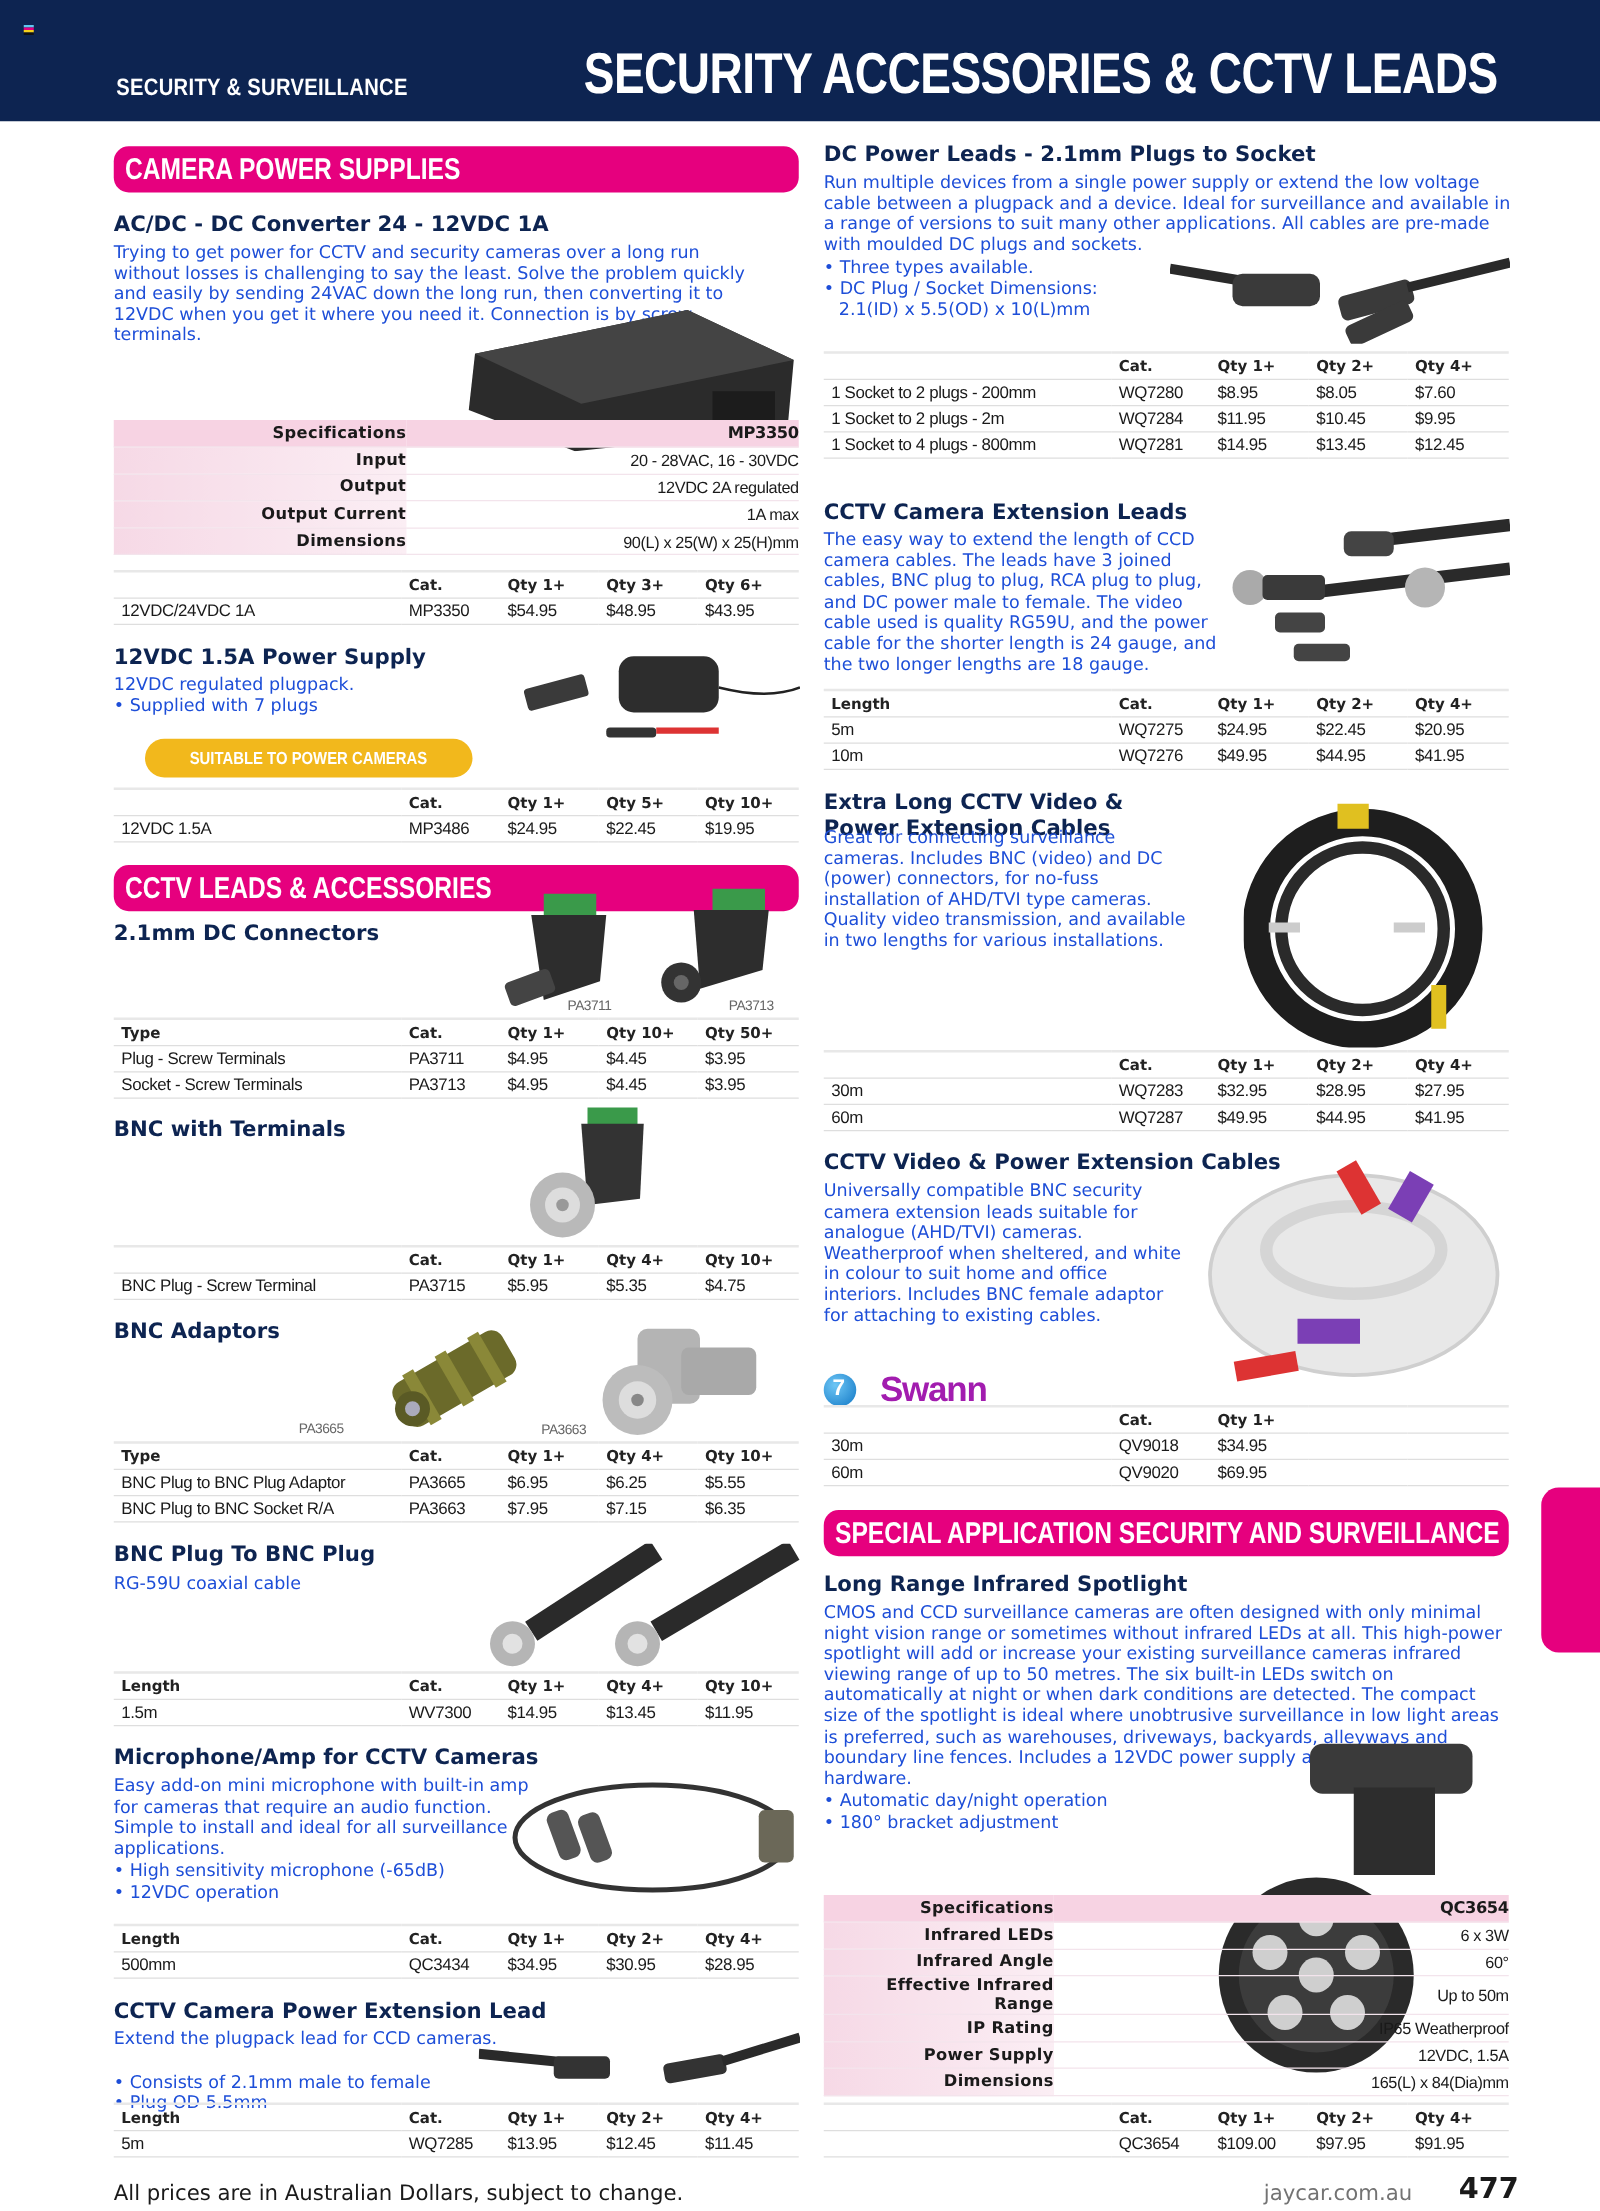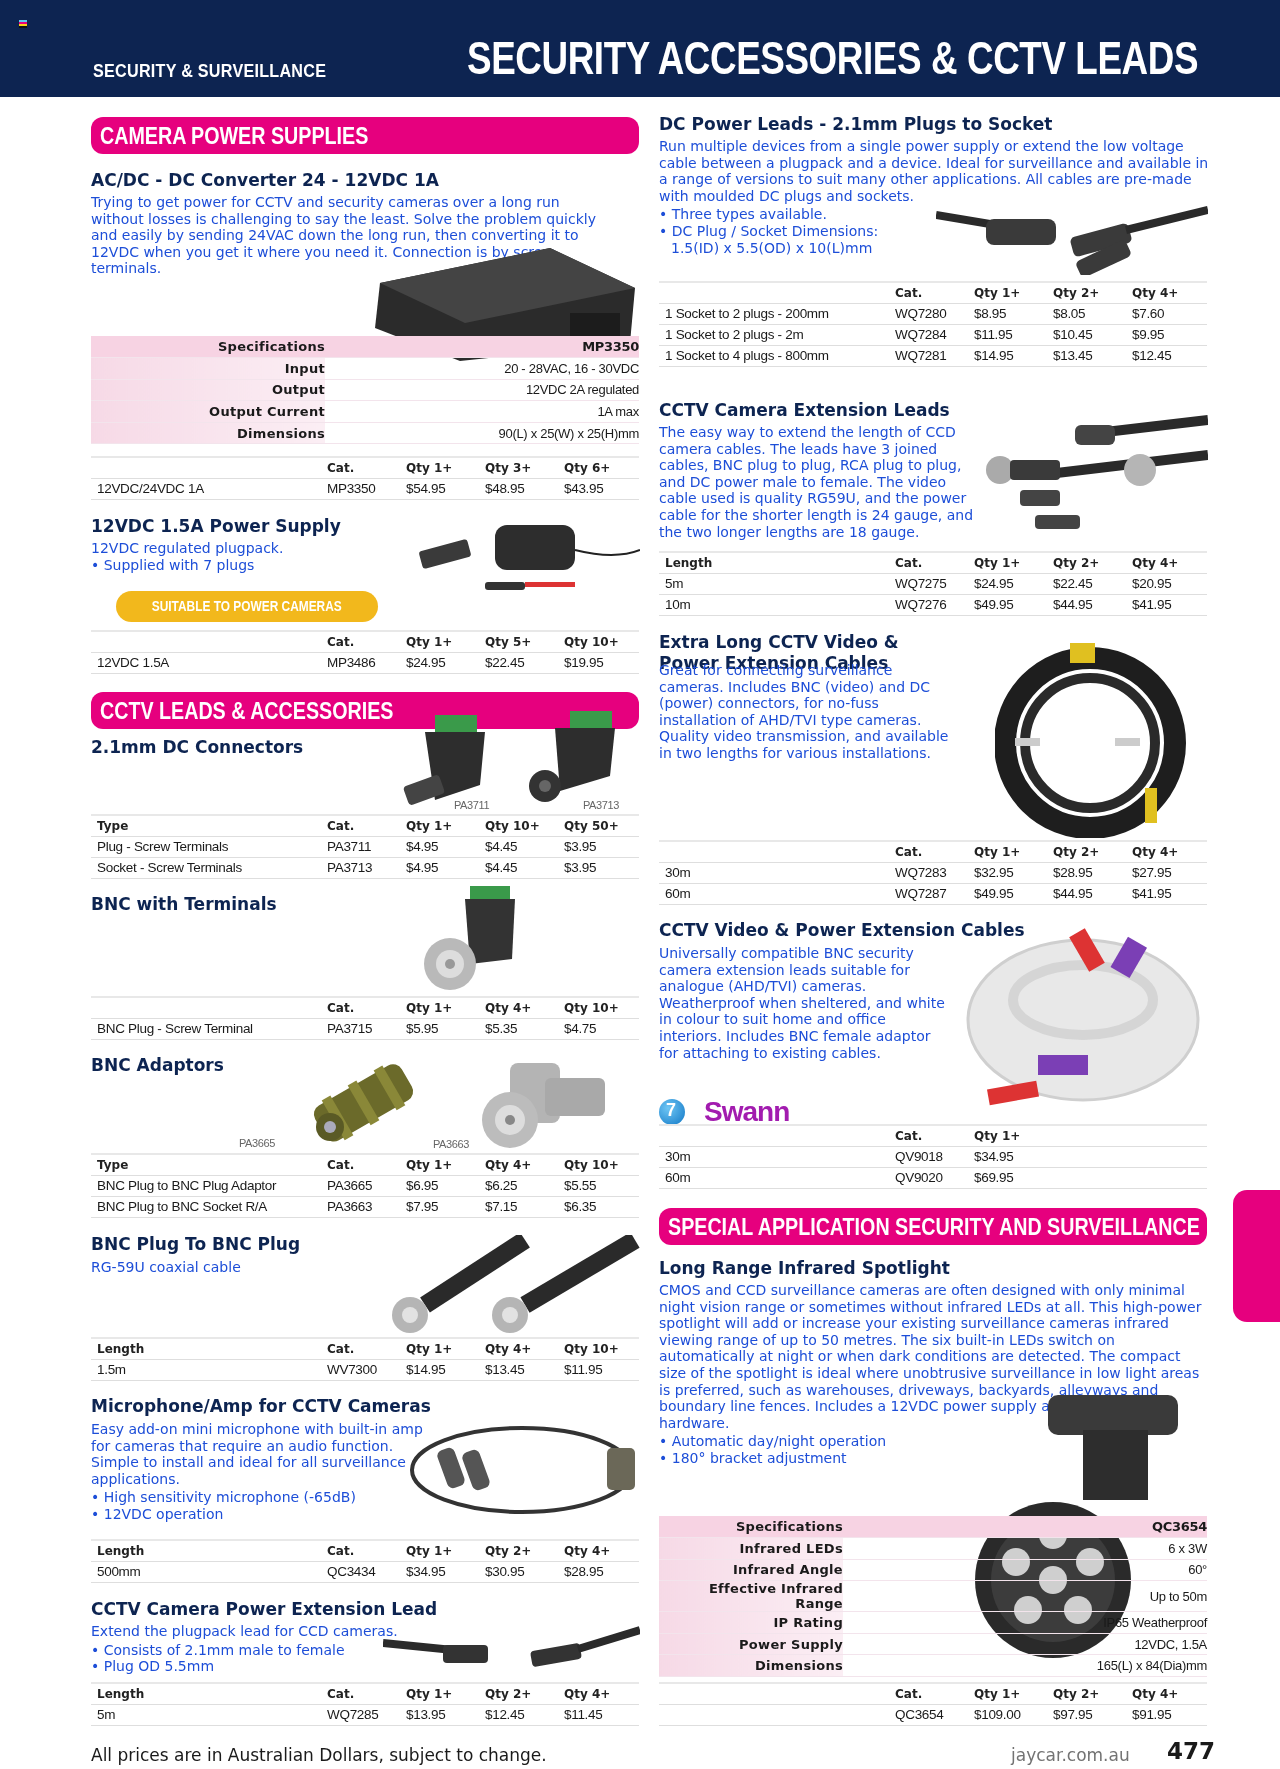--- a/index.html
+++ b/index.html
@@ -333,21 +333,21 @@
         <td>$34.95</td>
         <td>$30.95</td>
         <td>$28.95</td>
       </tr>
 </tbody>
   </table>
 
 <div class="prod-title" style="left:91px;top:1599px">CCTV Camera Power Extension Lead</div>
 <div class="desc" style="left:91px;top:1623px;width:320px">
   <span class="bul">Extend the plugpack lead for CCD cameras.</span>
-  <span class="bul" style="margin-top:2px">• <span>Consists of 2.1mm male to female</span></span>
+  <span class="bul" style="margin-top:18px">• <span>Consists of 2.1mm male to female</span></span>
   <span class="bul">• <span>Plug OD 5.5mm</span></span>
 </div>
 <div class="img" style="left:383px;top:1625px;width:257px;height:50px">
   <svg width="257" height="50" viewBox="0 0 257 50">
       <path d="M0 18 L100 28" stroke="#2a2a2a" stroke-width="8"></path>
       <rect x="60" y="20" width="45" height="18" rx="4" fill="#333"></rect>
       <rect x="148" y="22" width="50" height="16" rx="4" fill="#333" transform="rotate(-10 173 30)"></rect>
       <path d="M195 24 L257 5" stroke="#2a2a2a" stroke-width="8"></path>
     </svg>
 </div>
@@ -369,21 +369,21 @@
         <td>$11.45</td>
       </tr>
 </tbody>
   </table>
 
 <div class="prod-title" style="left:659px;top:114px">DC Power Leads - 2.1mm Plugs to Socket</div>
 <div class="desc" style="left:659px;top:138px;width:550px">
   <span class="bul">Run multiple devices from a single power supply or extend the low voltage cable between a plugpack and a device. Ideal for surveillance and available in a range of versions to suit many other applications. All cables are pre-made with moulded DC plugs and sockets.</span>
   <span class="bul" style="margin-top:2px">• <span>Three types available.</span></span>
   <span class="bul">• <span>DC Plug / Socket Dimensions:</span></span>
-  <span class="bul" style="padding-left:12px">1.5(ID) x 5.5(OD) x 10(L)mm</span>
+  <span class="bul" style="padding-left:12px">2.1(ID) x 5.5(OD) x 10(L)mm</span>
 </div>
 <div class="img" style="left:936px;top:205px;width:272px;height:70px">
   <svg width="272" height="70" viewBox="0 0 272 70">
       <path d="M0 10 L60 20" stroke="#2a2a2a" stroke-width="8"></path>
       <rect x="50" y="14" width="70" height="26" rx="8" fill="#3a3a3a"></rect>
       <rect x="135" y="25" width="60" height="20" rx="5" fill="#3a3a3a" transform="rotate(-15 165 35)"></rect>
       <rect x="140" y="45" width="55" height="18" rx="5" fill="#3a3a3a" transform="rotate(-25 167 54)"></rect>
       <path d="M190 25 L272 5" stroke="#2a2a2a" stroke-width="8"></path>
     </svg>
 </div>

